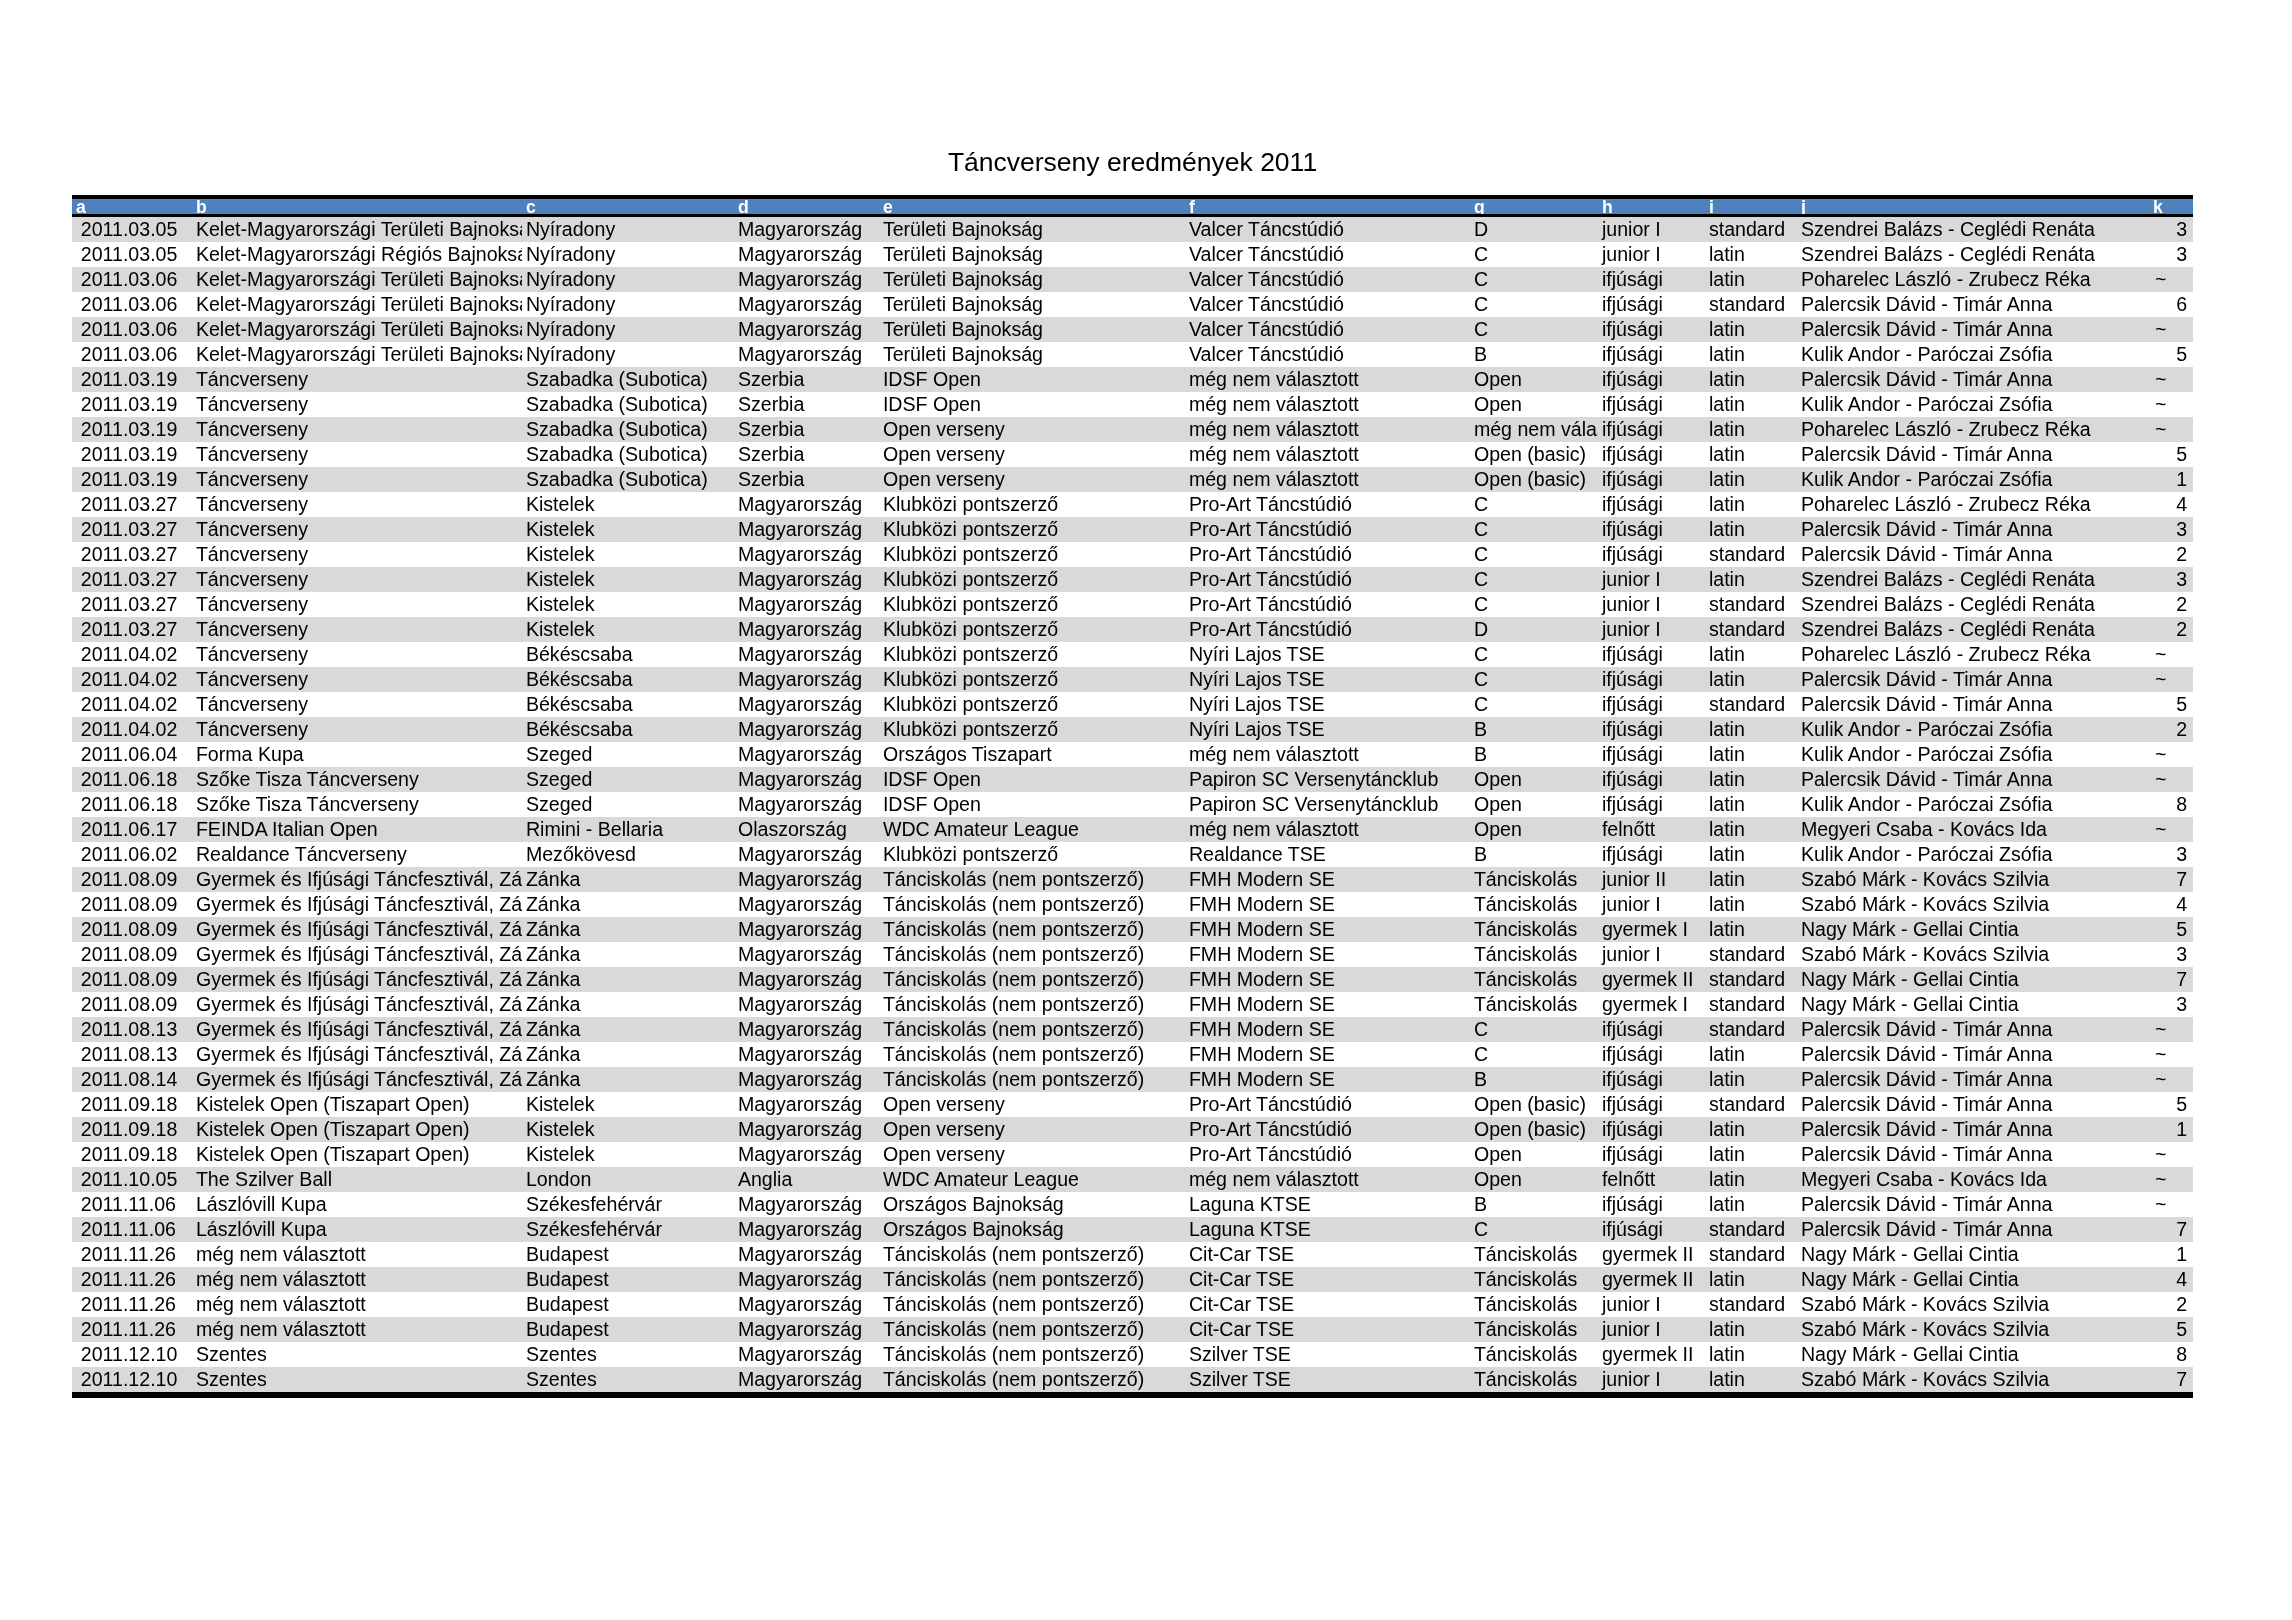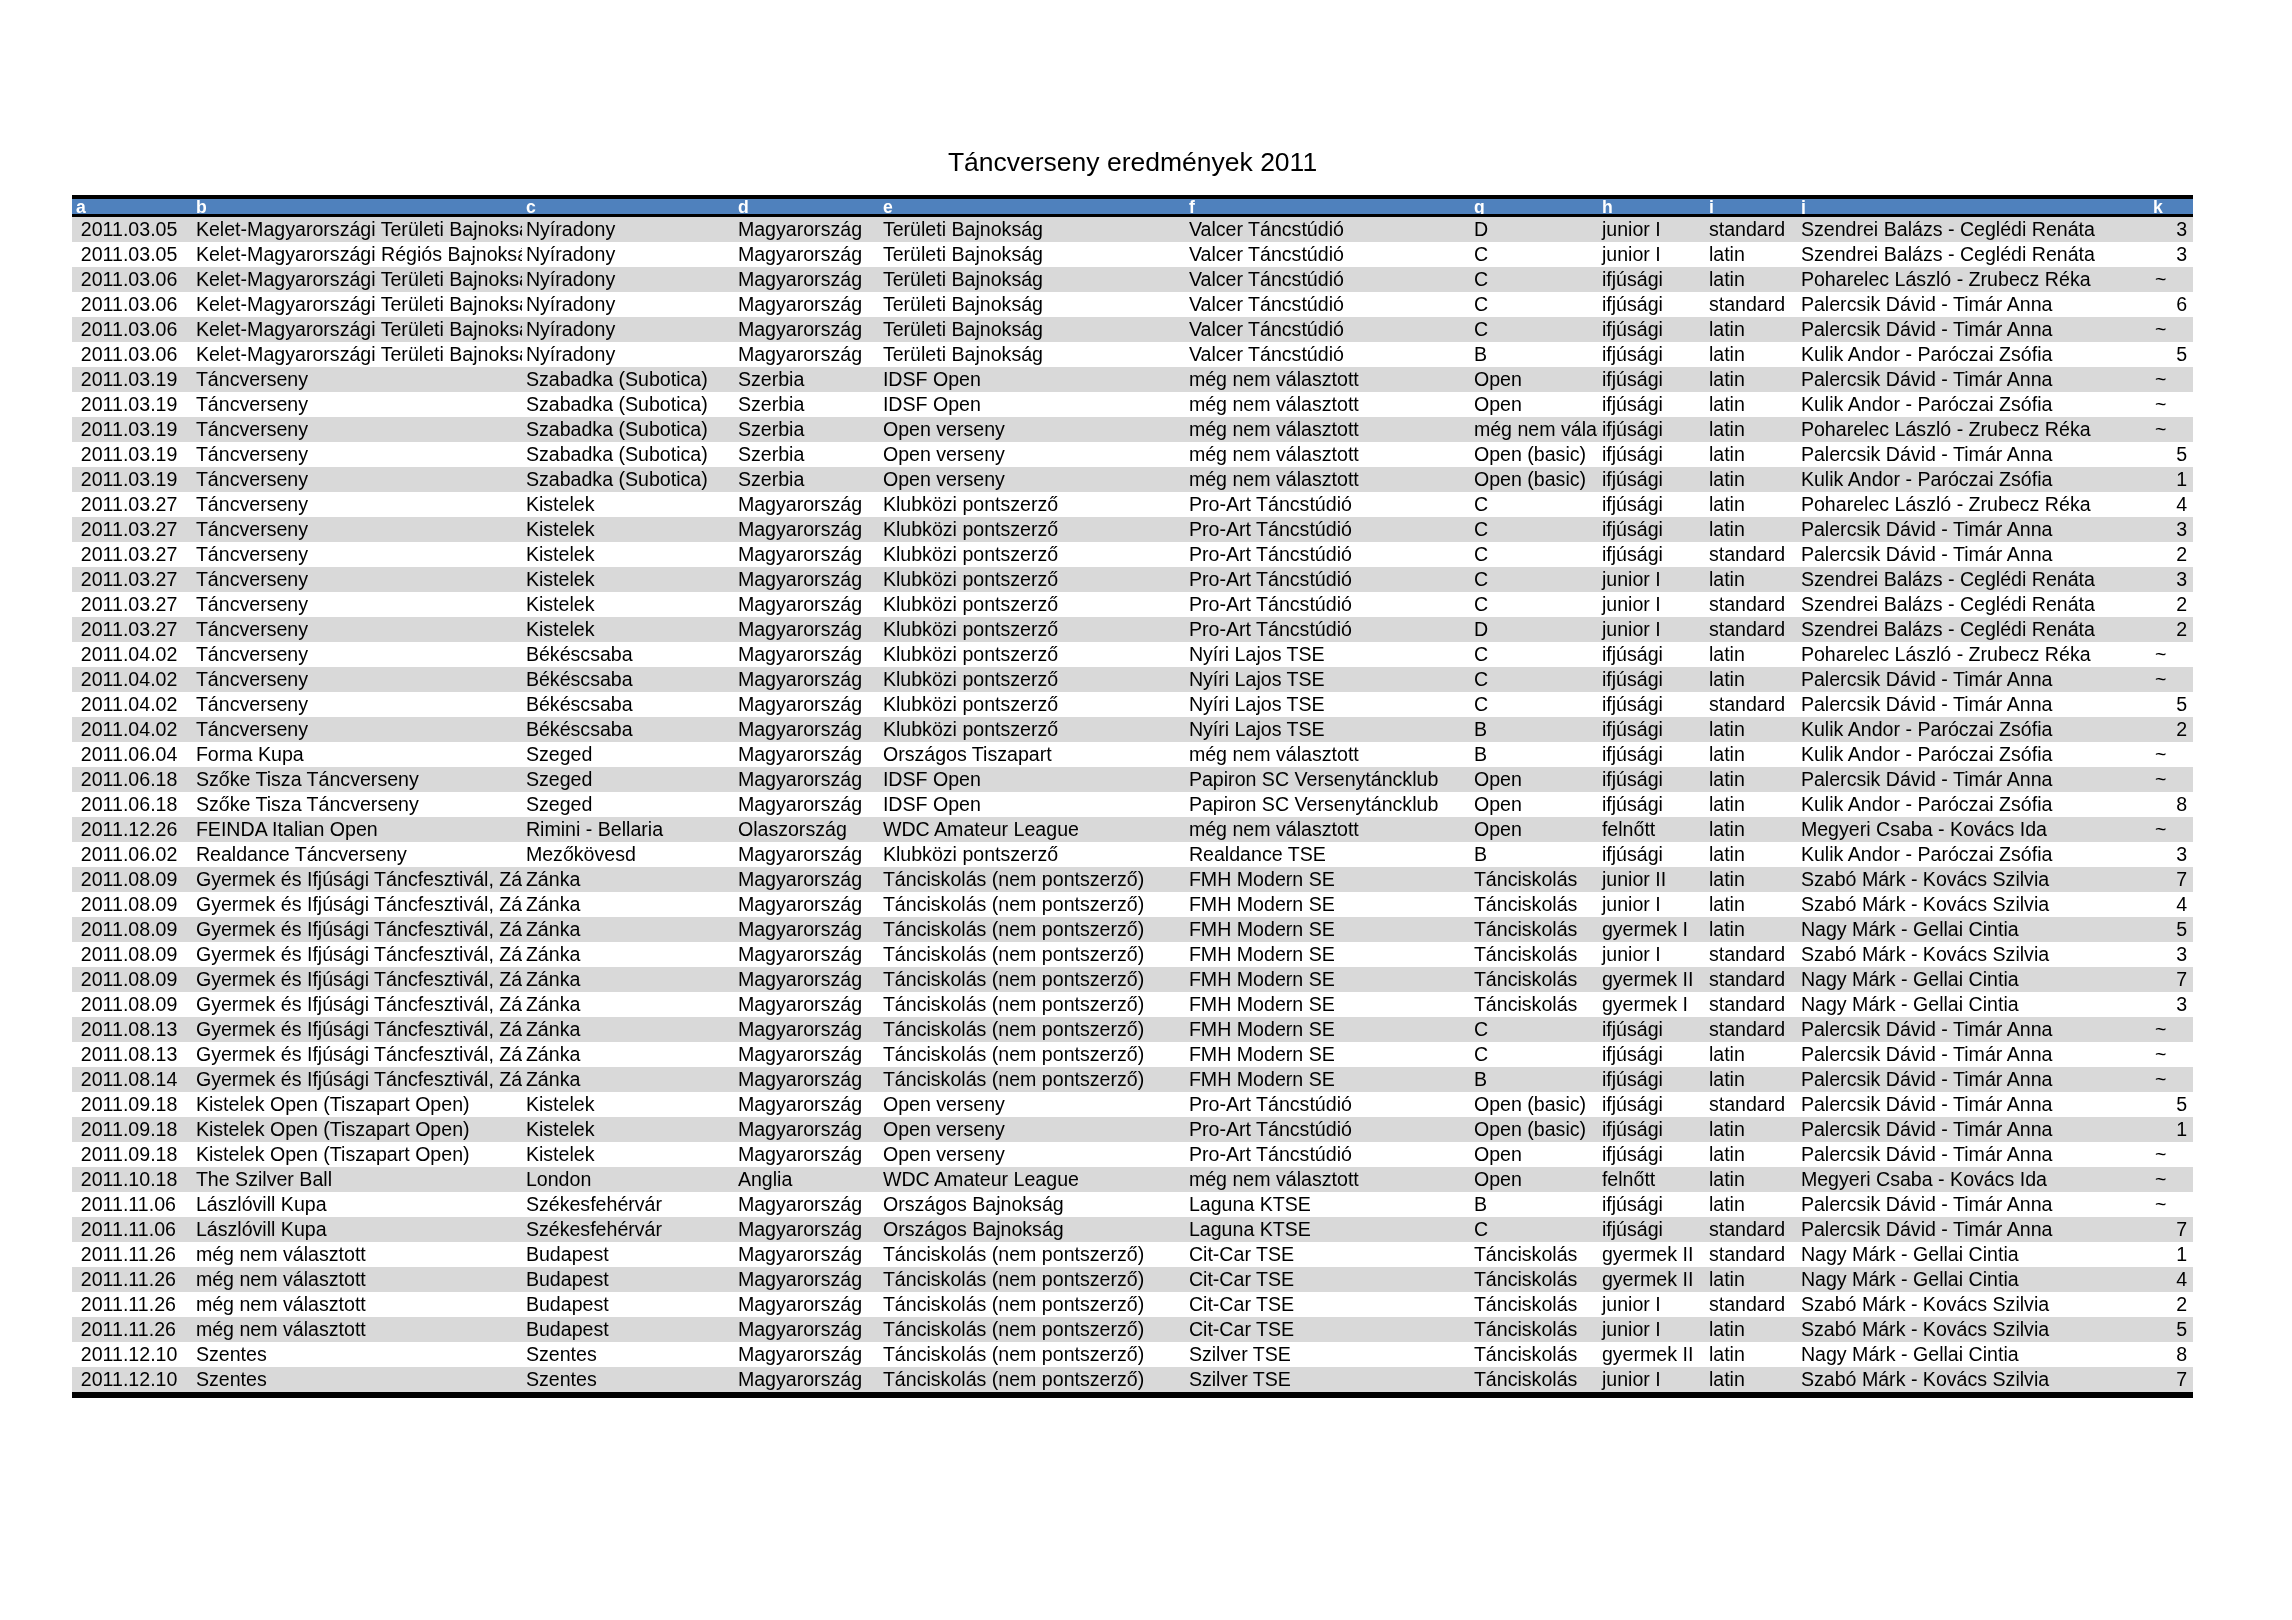--- a/index.html
+++ b/index.html
@@ -386,21 +386,21 @@
           <div class="cell c3" style="width: 145px;">Magyarország</div>
           <div class="cell c4" style="width: 306px;">IDSF Open</div>
           <div class="cell c5" style="width: 285px;">Papiron SC Versenytáncklub</div>
           <div class="cell c6" style="width: 128px;">Open</div>
           <div class="cell c7" style="width: 107px;">ifjúsági</div>
           <div class="cell c8" style="width: 92px;">latin</div>
           <div class="cell c9" style="width: 352px;">Kulik Andor - Paróczai Zsófia</div>
           <div class="cell c10 num" style="width: 44px;">8</div>
         </div>
         <div class="row">
-          <div class="cell c0" style="width: 120px;">2011.12.26</div>
+          <div class="cell c0" style="width: 120px;">2011.06.17</div>
           <div class="cell c1" style="width: 330px;">FEINDA Italian Open</div>
           <div class="cell c2" style="width: 212px;">Rimini - Bellaria</div>
           <div class="cell c3" style="width: 145px;">Olaszország</div>
           <div class="cell c4" style="width: 306px;">WDC Amateur League</div>
           <div class="cell c5" style="width: 285px;">még nem választott</div>
           <div class="cell c6" style="width: 128px;">Open</div>
           <div class="cell c7" style="width: 107px;">felnőtt</div>
           <div class="cell c8" style="width: 92px;">latin</div>
           <div class="cell c9" style="width: 352px;">Megyeri Csaba - Kovács Ida</div>
           <div class="cell c10 tilde" style="width: 44px;">~</div>
@@ -568,21 +568,21 @@
           <div class="cell c3" style="width: 145px;">Magyarország</div>
           <div class="cell c4" style="width: 306px;">Open verseny</div>
           <div class="cell c5" style="width: 285px;">Pro-Art Táncstúdió</div>
           <div class="cell c6" style="width: 128px;">Open</div>
           <div class="cell c7" style="width: 107px;">ifjúsági</div>
           <div class="cell c8" style="width: 92px;">latin</div>
           <div class="cell c9" style="width: 352px;">Palercsik Dávid - Timár Anna</div>
           <div class="cell c10 tilde" style="width: 44px;">~</div>
         </div>
         <div class="row">
-          <div class="cell c0" style="width: 120px;">2011.10.18</div>
+          <div class="cell c0" style="width: 120px;">2011.10.05</div>
           <div class="cell c1" style="width: 330px;">The Szilver Ball</div>
           <div class="cell c2" style="width: 212px;">London</div>
           <div class="cell c3" style="width: 145px;">Anglia</div>
           <div class="cell c4" style="width: 306px;">WDC Amateur League</div>
           <div class="cell c5" style="width: 285px;">még nem választott</div>
           <div class="cell c6" style="width: 128px;">Open</div>
           <div class="cell c7" style="width: 107px;">felnőtt</div>
           <div class="cell c8" style="width: 92px;">latin</div>
           <div class="cell c9" style="width: 352px;">Megyeri Csaba - Kovács Ida</div>
           <div class="cell c10 tilde" style="width: 44px;">~</div>

